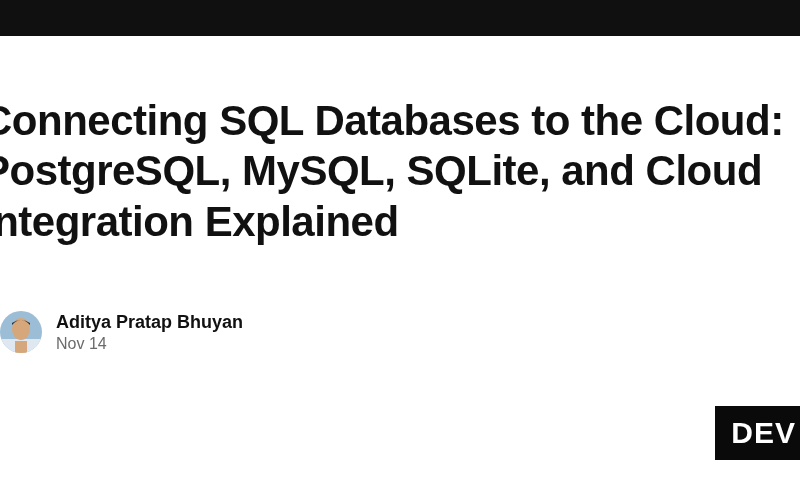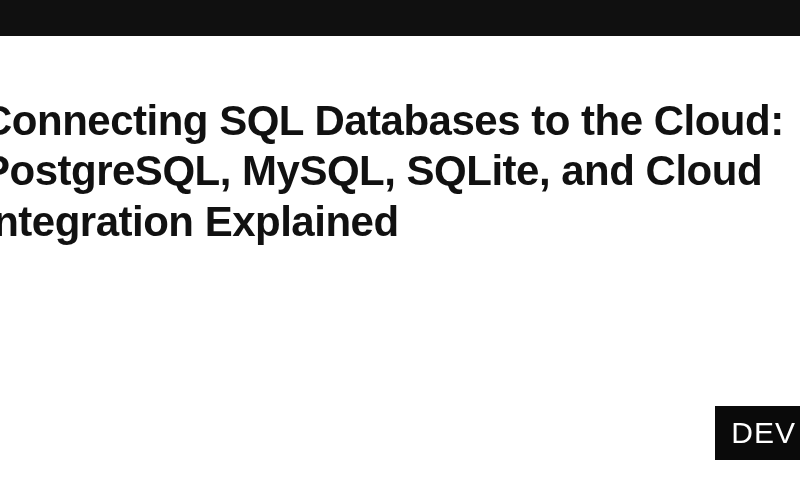--- a/index.html
+++ b/index.html
@@ -53,30 +53,45 @@
       font-size: 16px;
       color: #6b6b6b;
       line-height: 1.25;
     }
     .dev-badge {
       position: absolute;
       right: 0;
       bottom: 40px;
       background: #0a0a0a;
       color: #ffffff;
-      font-weight: 400;
+      font-weight: 700;
       font-size: 30px;
       letter-spacing: 1px;
       padding: 10px 4px 10px 16px;
       font-family: -apple-system, BlinkMacSystemFont, "Segoe UI", Helvetica, Arial, sans-serif;
     }
   </style>
 </head>
 <body>
 
 <div class="top-bar"></div>
 
 <div class="content">
   <h1 class="title">Connecting SQL Databases to the Cloud: PostgreSQL, MySQL, SQLite, and Cloud Integration Explained</h1>
 
+  <div class="byline">
+    <div class="avatar">
+      <svg width="42" height="42" viewBox="0 0 42 42">
+        <rect width="42" height="42" fill="#9bbdd6"></rect>
+        <rect x="0" y="28" width="42" height="14" fill="#dfe8f0"></rect>
+        <ellipse cx="21" cy="18" rx="9" ry="11" fill="#d6a77a"></ellipse>
+        <path d="M 12 14 Q 21 4 30 14 L 30 12 Q 21 6 12 12 Z" fill="#2a2a2a"></path>
+        <rect x="15" y="30" width="12" height="12" fill="#d6a77a"></rect>
+      </svg>
+    </div>
+    <div class="author-block">
+      <div class="author-name">Aditya Pratap Bhuyan</div>
+      <div class="post-date">Nov 14</div>
+    </div>
+  </div>
 </div>
 
 <div class="dev-badge">DEV</div>
 
 </body></html>

